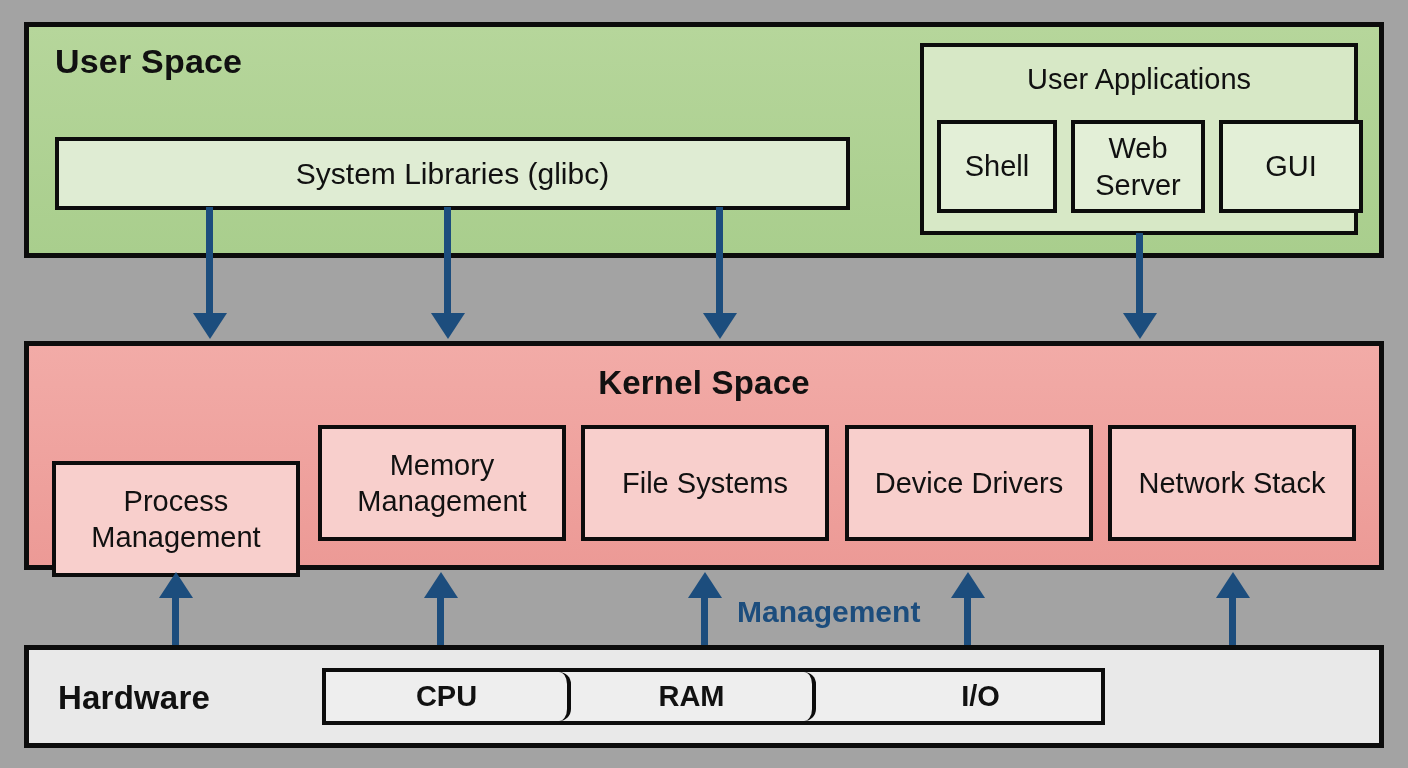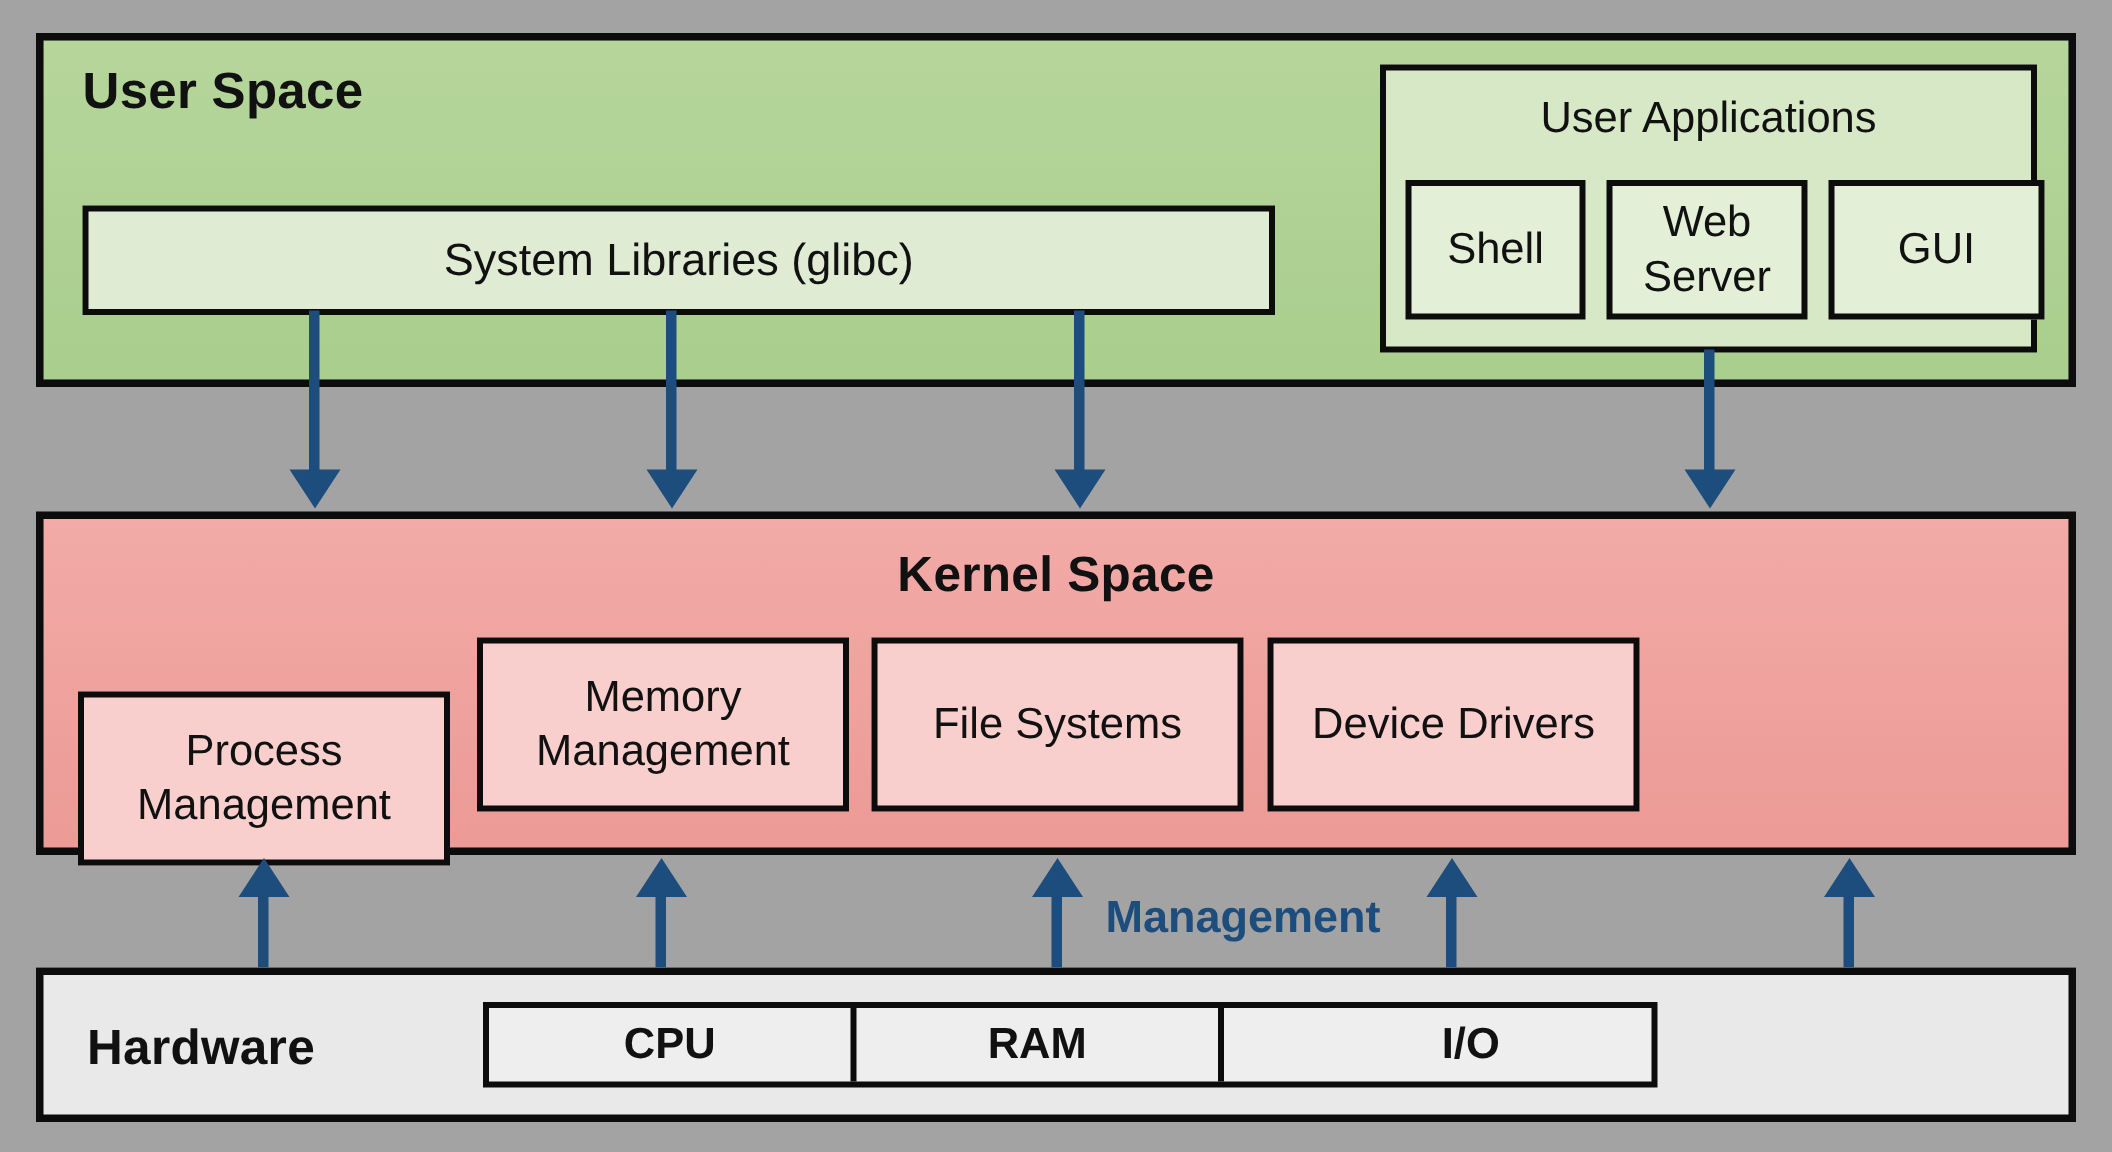--- a/index.html
+++ b/index.html
@@ -39,21 +39,21 @@
   .app-shell{left:937px; width:120px;}
   .app-web{left:1071px; width:134px;}
   .app-gui{left:1219px; width:144px;}
 
   .module{top:425px; height:116px; width:248px; background:var(--pink-cell); font-size:29px; padding:0 8px;}
   .mod-0{left:52px;margin-top:36px;} .mod-1{left:318px;} .mod-2{left:581px;} .mod-3{left:845px;} .mod-4{left:1108px;}
 
   .hw-table{position:absolute; left:322px; top:668px; width:783px; height:57px;
     box-sizing:border-box; border:4px solid var(--line); display:flex; background:var(--gray-cell);}
   .hw-cell{flex:1; display:flex; align-items:center; justify-content:center;
-    font-size:29px; font-weight:600; border-right:4px solid var(--line); box-sizing:border-box;}
+    font-size:29px; font-weight:600; border-right:4px solid var(--line); box-sizing:border-box;border-radius:12px;}
   .hw-cell:last-child{border-right:none;padding-left:44px;}
 
   .flow-label{position:absolute; color:var(--navy); font-weight:700; font-size:30px;}
   .lbl-syscalls{left:470px; top:282px;}
   .lbl-interrupts{left:737px; top:595px;}
 
   .arrow{position:absolute; width:34px;}
   .arrow .shaft{position:absolute; left:13px; width:7px; background:var(--navy);}
   .arrow.down .shaft{top:0; bottom:22px;}
   .arrow.down .head{position:absolute; bottom:0; left:0; width:0; height:0;
@@ -120,20 +120,23 @@
   </div>
   <div class="box module mod-1">
     <span>Memory Management</span>
   </div>
   <div class="box module mod-2">
     <span>File Systems</span>
   </div>
   <div class="box module mod-3">
     <span>Device Drivers</span>
   </div>
+  <div class="box module mod-4">
+    <span>Network Stack</span>
+  </div>
 
   <div class="arrow up ua-0">
       <div class="shaft"></div>
       <div class="head"></div>
     </div>
   <div class="arrow up ua-1">
       <div class="shaft"></div>
       <div class="head"></div>
     </div>
   <div class="arrow up ua-2">

